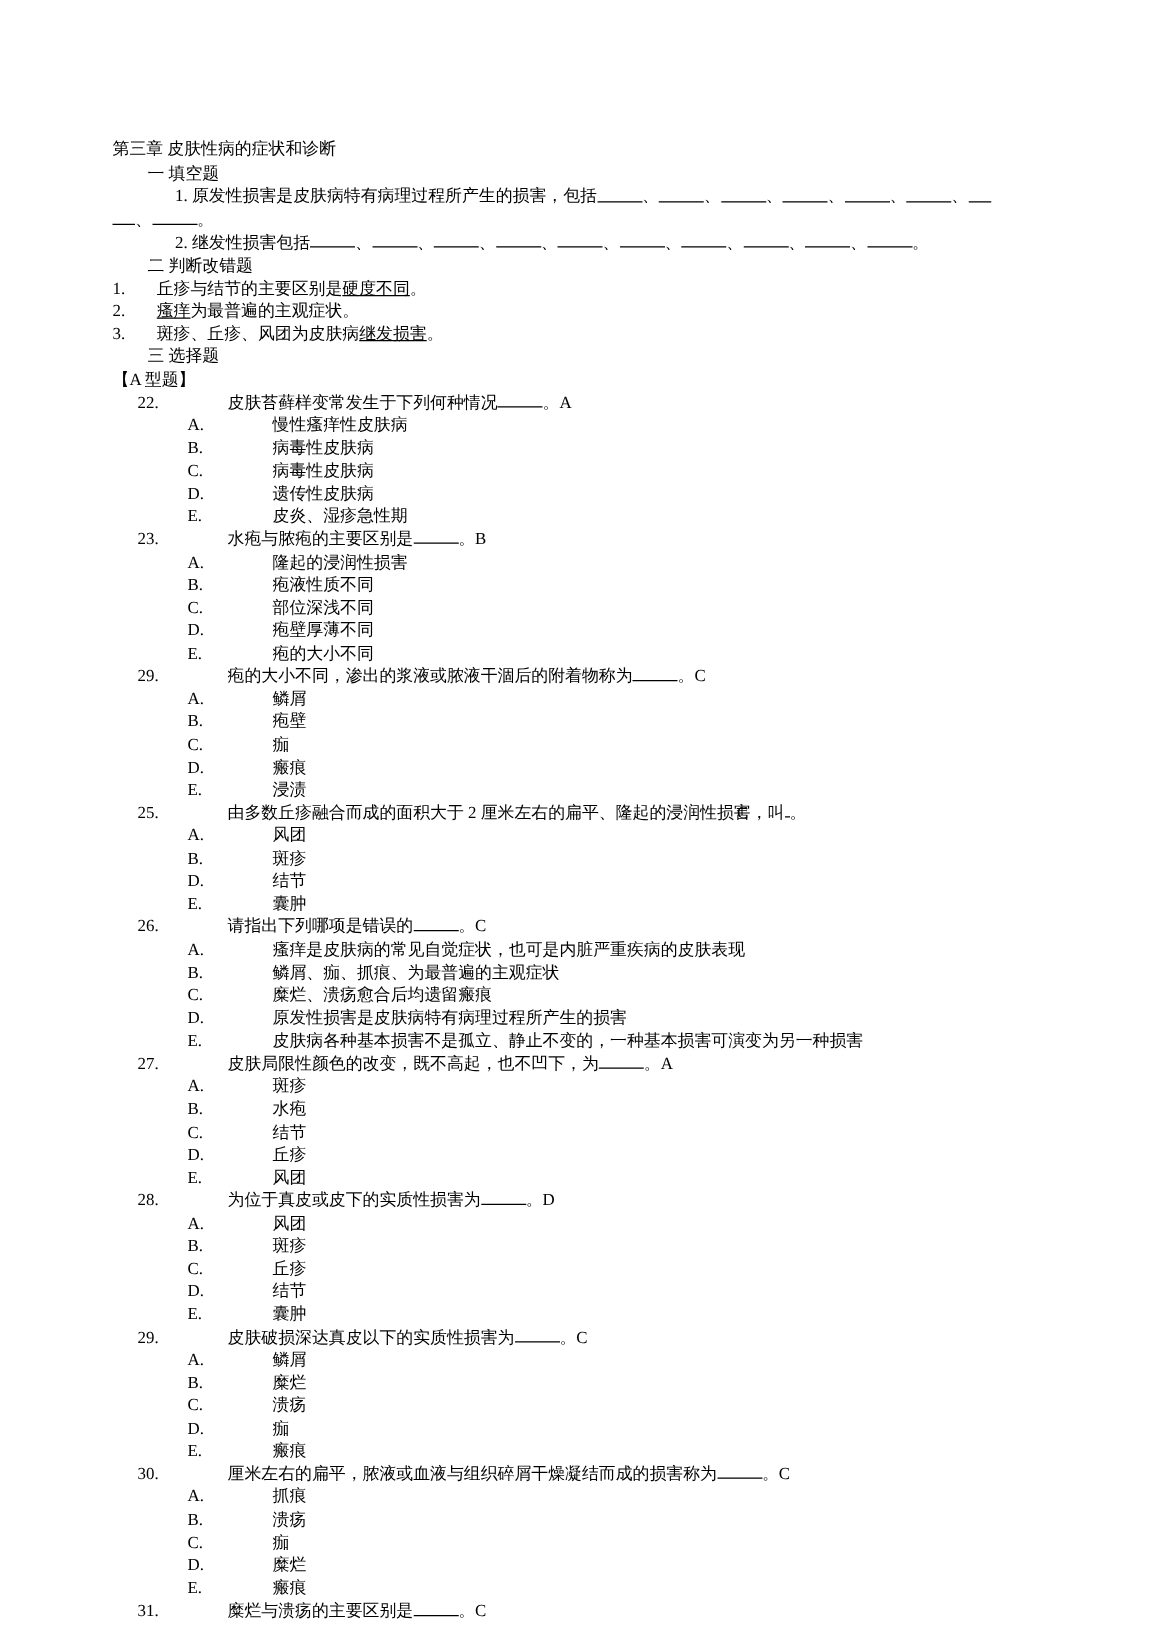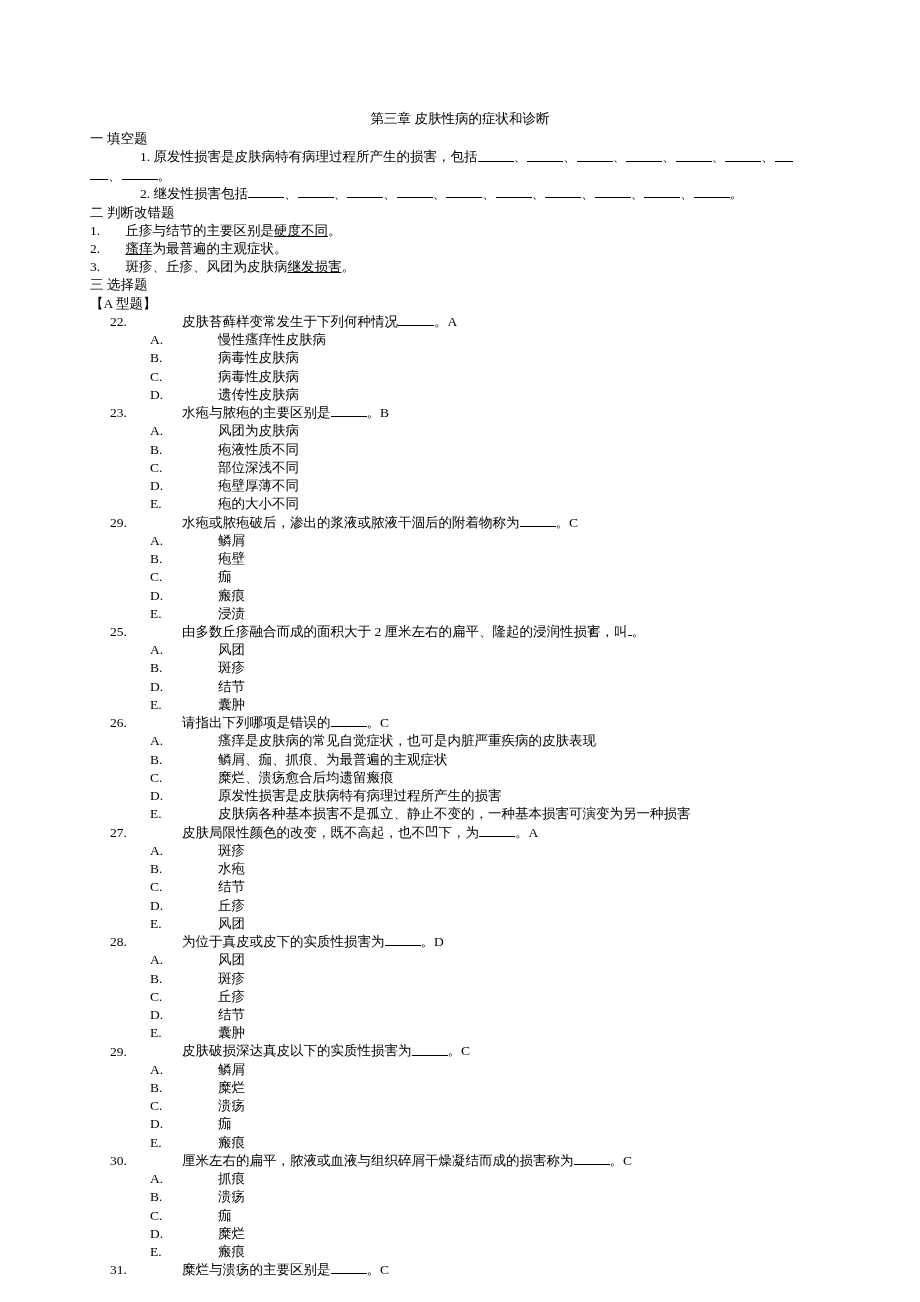--- a/index.html
+++ b/index.html
@@ -7,25 +7,26 @@
     font-size: 13.5px;
     line-height: 1.35;
     color: #000;
     background: #fff;
     margin: 0;
     padding: 110px 90px 60px 90px;
     width: 920px;
     box-sizing: border-box;
   }
   .title {
-    text-align: center;
+    text-align: left;
     margin-bottom: 2px;
   }
   .section-head {
     margin-top: 0;
+    margin-left: 28px;
   }
   .fill1 { padding-left: 50px; }
   .fill-cont { padding-left: 0; }
   .judge-item { padding-left: 0; }
   .underline { text-decoration: underline; text-align: center; }
   .q-block { padding-left: 100px; }
   .q-stem { text-indent: -40px; margin-left: 0; }
   .opt { padding-left: 40px; text-indent: -40px; margin-left: 0; }
   .opt-label { display:inline-block; width: 28px; }
   .num-label { display:inline-block; min-width: 32px; }
@@ -67,33 +68,34 @@
 
 <div class="section-head">三  选择题</div>
 <div>【A 型题】</div>
 
 <div class="q-block">
   <div class="q-stem"><span class="num-label">22.</span><span>皮肤苔藓样变常发生于下列何种情况</span><span class="blank"></span><span>。A</span></div>
   <div class="opt"><span class="opt-label">A.</span><span>慢性瘙痒性皮肤病</span></div>
   <div class="opt"><span class="opt-label">B.</span><span>病毒性皮肤病</span></div>
   <div class="opt"><span class="opt-label">C.</span><span>病毒性皮肤病</span></div>
   <div class="opt"><span class="opt-label">D.</span><span>遗传性皮肤病</span></div>
+  <div class="opt"><span class="opt-label">E.</span><span>皮炎、湿疹急性期</span></div>
 </div>
 
 <div class="q-block">
   <div class="q-stem"><span class="num-label">23.</span><span>水疱与脓疱的主要区别是</span><span class="blank"></span><span>。B</span></div>
-  <div class="opt"><span class="opt-label">A.</span><span>风团为皮肤病</span></div>
+  <div class="opt"><span class="opt-label">A.</span><span>隆起的浸润性损害</span></div>
   <div class="opt"><span class="opt-label">B.</span><span>疱液性质不同</span></div>
   <div class="opt"><span class="opt-label">C.</span><span>部位深浅不同</span></div>
   <div class="opt"><span class="opt-label">D.</span><span>疱壁厚薄不同</span></div>
   <div class="opt"><span class="opt-label">E.</span><span>疱的大小不同</span></div>
 </div>
 
 <div class="q-block">
-  <div class="q-stem"><span class="num-label">29.</span><span>水疱或脓疱破后，渗出的浆液或脓液干涸后的附着物称为</span><span class="blank"></span><span>。C</span></div>
+  <div class="q-stem"><span class="num-label">29.</span><span>疱的大小不同，渗出的浆液或脓液干涸后的附着物称为</span><span class="blank"></span><span>。C</span></div>
   <div class="opt"><span class="opt-label">A.</span><span>鳞屑</span></div>
   <div class="opt"><span class="opt-label">B.</span><span>疱壁</span></div>
   <div class="opt"><span class="opt-label">C.</span><span>痂</span></div>
   <div class="opt"><span class="opt-label">D.</span><span>瘢痕</span></div>
   <div class="opt"><span class="opt-label">E.</span><span>浸渍</span></div>
 </div>
 
 <div class="q-block">
   <div class="q-stem"><span class="num-label">25.</span><span>由多数丘疹融合而成的面积大于 2 厘米左右的扁平、隆起的浸润性损害，叫</span><span class="blankC">C</span><span>。</span></div>
   <div class="opt"><span class="opt-label">A.</span><span>风团</span></div>

